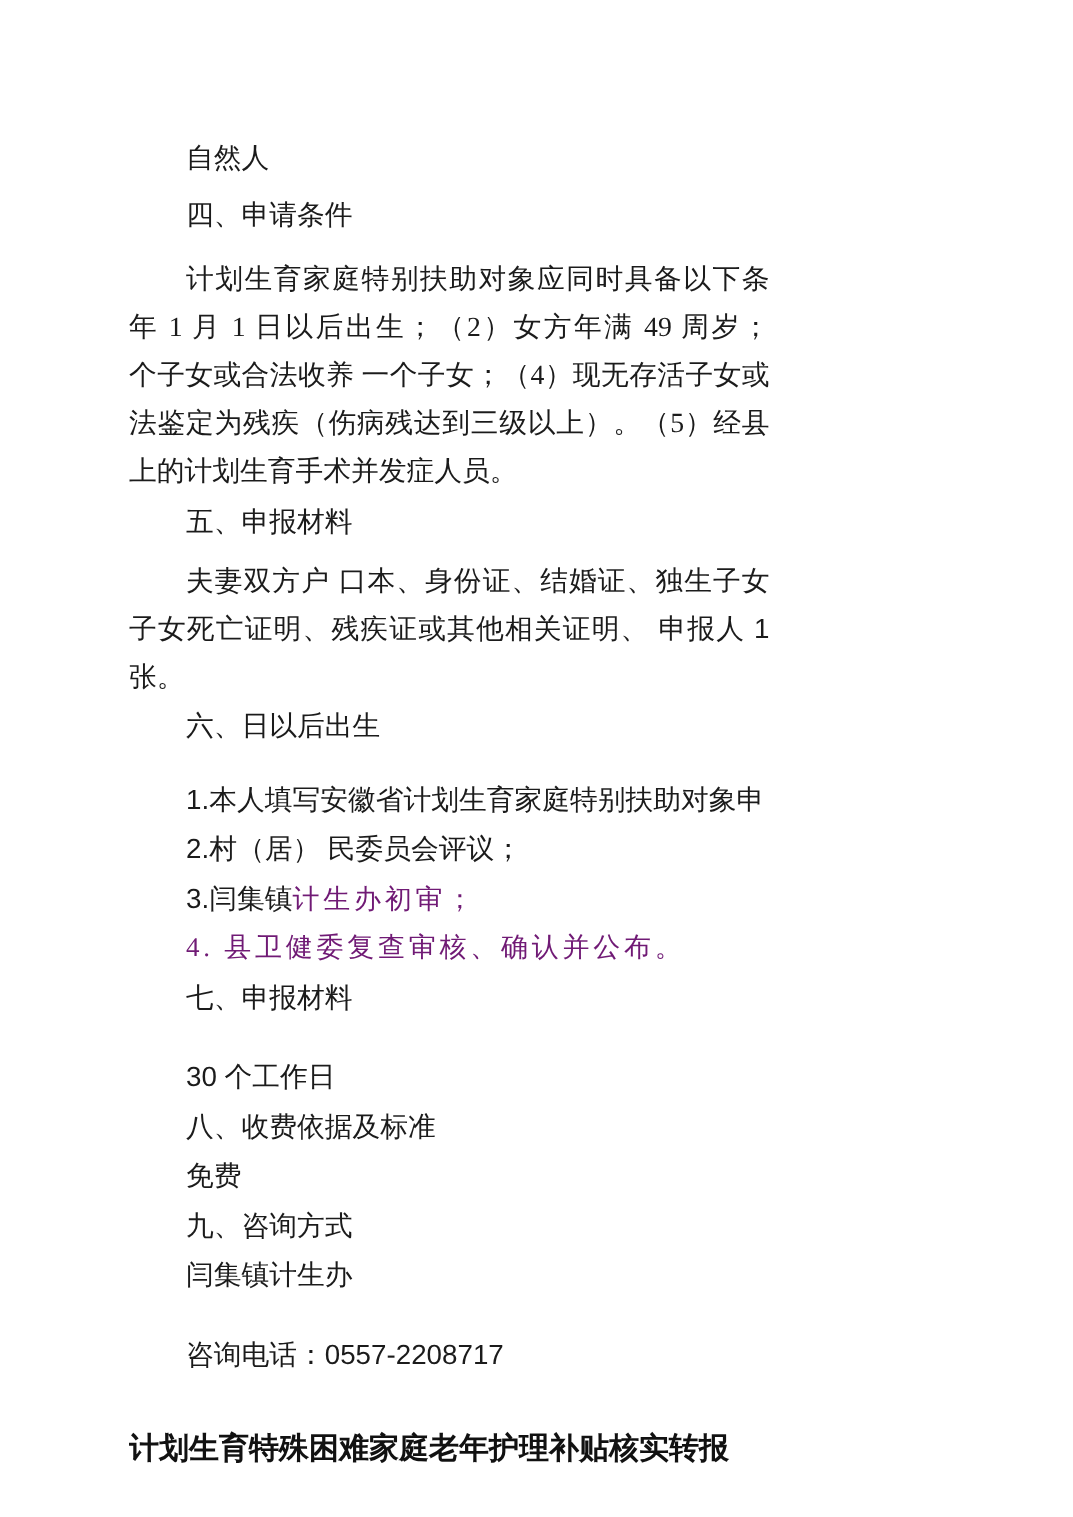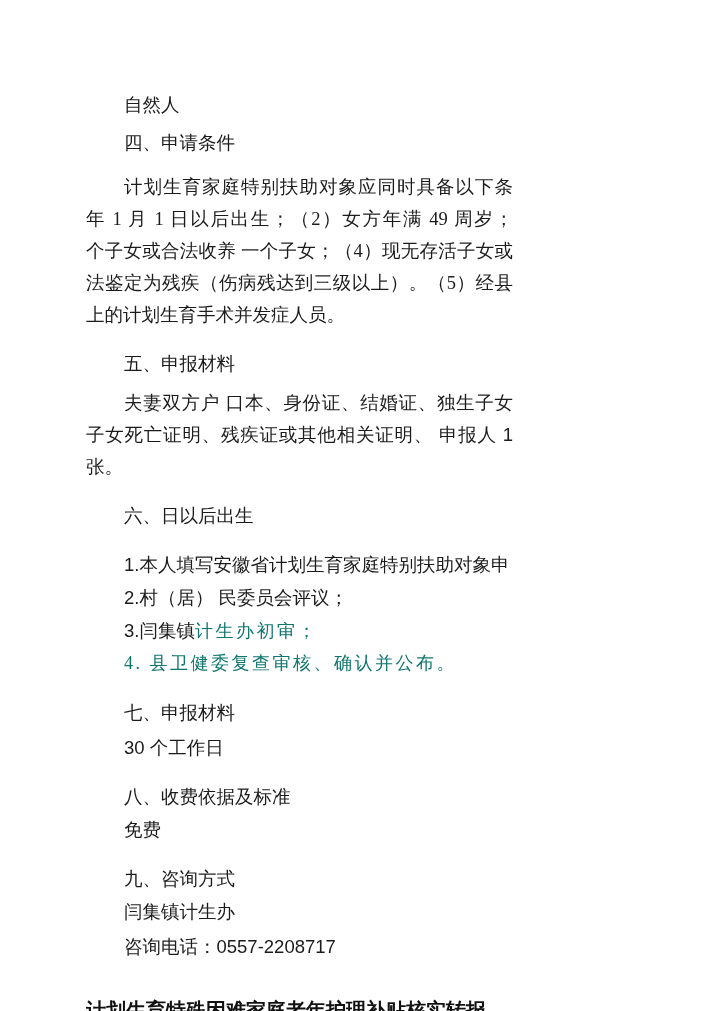--- a/index.html
+++ b/index.html
@@ -20,29 +20,29 @@
   .line {
     font-size: 18.5px;
     line-height: 33px;
     height: 33px;
     overflow: hidden;
     white-space: pre-wrap;
   }
   .para .line { line-height: 32px; height: 32px; }
   .indent { text-indent: 38px; }
   .fill { text-align: justify; text-align-last: justify; }
-  .heading { margin-top: 16px; }
+  .heading { margin-top: 0; }
   .h4 { margin-top: 5px; }
   .para1 { margin-top: 12px; font-family: Liberation Serif, serif; }
   .para2 { margin-top: 7px; }
   .steps { margin-top: 16px; }
-  .mt2 { margin-top: 2px; }
+  .mt2 { margin-top: 20px; }
   .serif {
     font-family: "Liberation Serif", serif;
-    color: #0f766e;
+    color: #701a75;
     font-size: 18px;
     letter-spacing: 2.5px;
   }
   .footer-title {
     margin-top: 26px;
     font-size: 20px;
     line-height: 42px;
     height: 42px;
     font-weight: bold;
     text-align: left;

